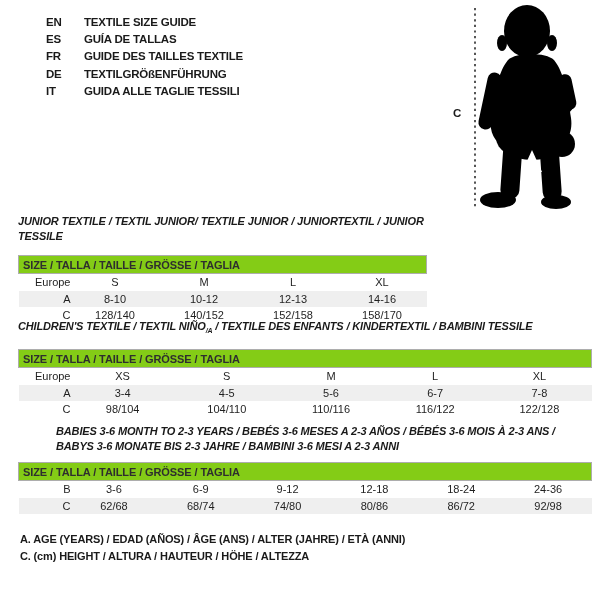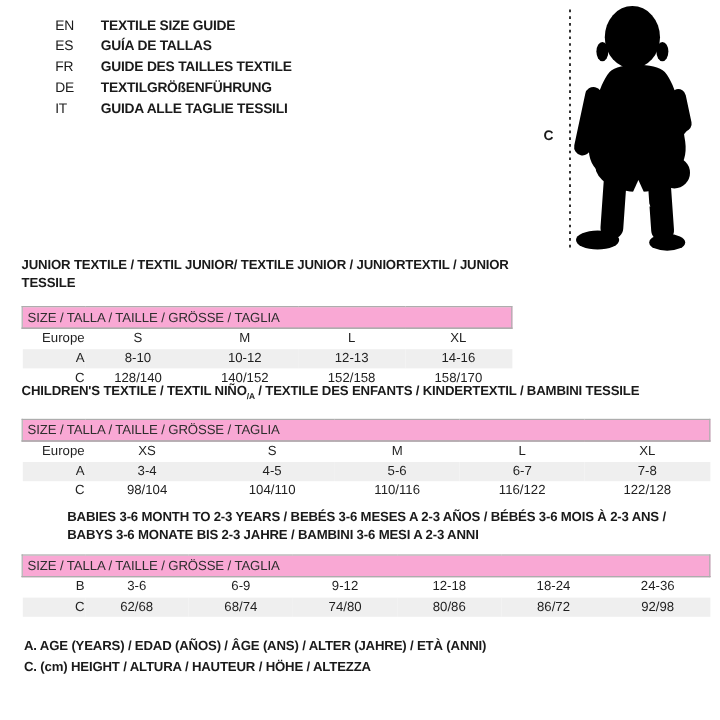--- a/index.html
+++ b/index.html
@@ -3,37 +3,37 @@
 <meta charset="utf-8">
 <style>
   html,body{margin:0;padding:0;background:#fff;}
   #page{
     position:relative;width:600px;height:600px;background:#ffffff;overflow:hidden;
     font-family:"Liberation Sans","DejaVu Sans",sans-serif;color:#1a1a1a;
   }
   
   .langs{position:absolute;top:13px;left:22px;}
   .lang-row{display:flex;height:17.4px;align-items:center;}
-  .lang-code{width:38px;font-size:11.5px;font-weight:normal;letter-spacing:-0.2px;padding-left:24px;}
+  .lang-code{width:38px;font-size:11.5px;font-weight:bold;letter-spacing:-0.2px;padding-left:24px;}
   .lang-title{font-size:11.5px;font-weight:bold;letter-spacing:-0.2px;}
   
   .figure{position:absolute;left:440px;top:0;width:160px;height:215px;}
   
   .tblsec{position:absolute;left:18px;}
   .tblsec.t0{top:214px;width:409px;}
   .tblsec.t1{top:319px;width:574px;}
   .tblsec.t2{top:424px;width:574px;}
-  .tbltitle{margin:0;font-size:11px;font-weight:bold;line-height:15px;letter-spacing:-0.15px;}
+  .tbltitle{margin:0;font-size:11px;font-weight:bold;line-height:15px;letter-spacing:-0.15px;font-style:italic;}
   .t0 .tbltitle,.t1 .tbltitle{margin-bottom:11px;}
   .t2 .tbltitle{margin-bottom:8px;margin-left:38px;}
   .tbltitle .sub{font-size:7px;vertical-align:sub;}
   table.sizes{border-collapse:collapse;width:100%;table-layout:fixed;font-size:11px;}
   table.sizes th.bar{
-    background:#f9a8d4;border:1px solid #adadad;height:15px;
-    font-weight:normal;text-align:left;padding:1px 0 1px 4px;color:#2e2e2e;font-size:11px;letter-spacing:-0.1px;
+    background:#84cc16;border:1px solid #adadad;height:15px;
+    font-weight:bold;text-align:left;padding:1px 0 1px 4px;color:#2e2e2e;font-size:11px;letter-spacing:-0.1px;
   }
   table.sizes td{height:16.5px;text-align:center;padding:0;color:#1f1f1f;}
   table.sizes td.rowlabel{text-align:right;padding-left:4px;}
   table.sizes tr.alt{background:#efefef;}
   
   .notes{position:absolute;left:20px;top:531px;font-size:11px;font-weight:bold;line-height:17px;letter-spacing:-0.15px;}
 </style>
 </head>
 <body>
 

